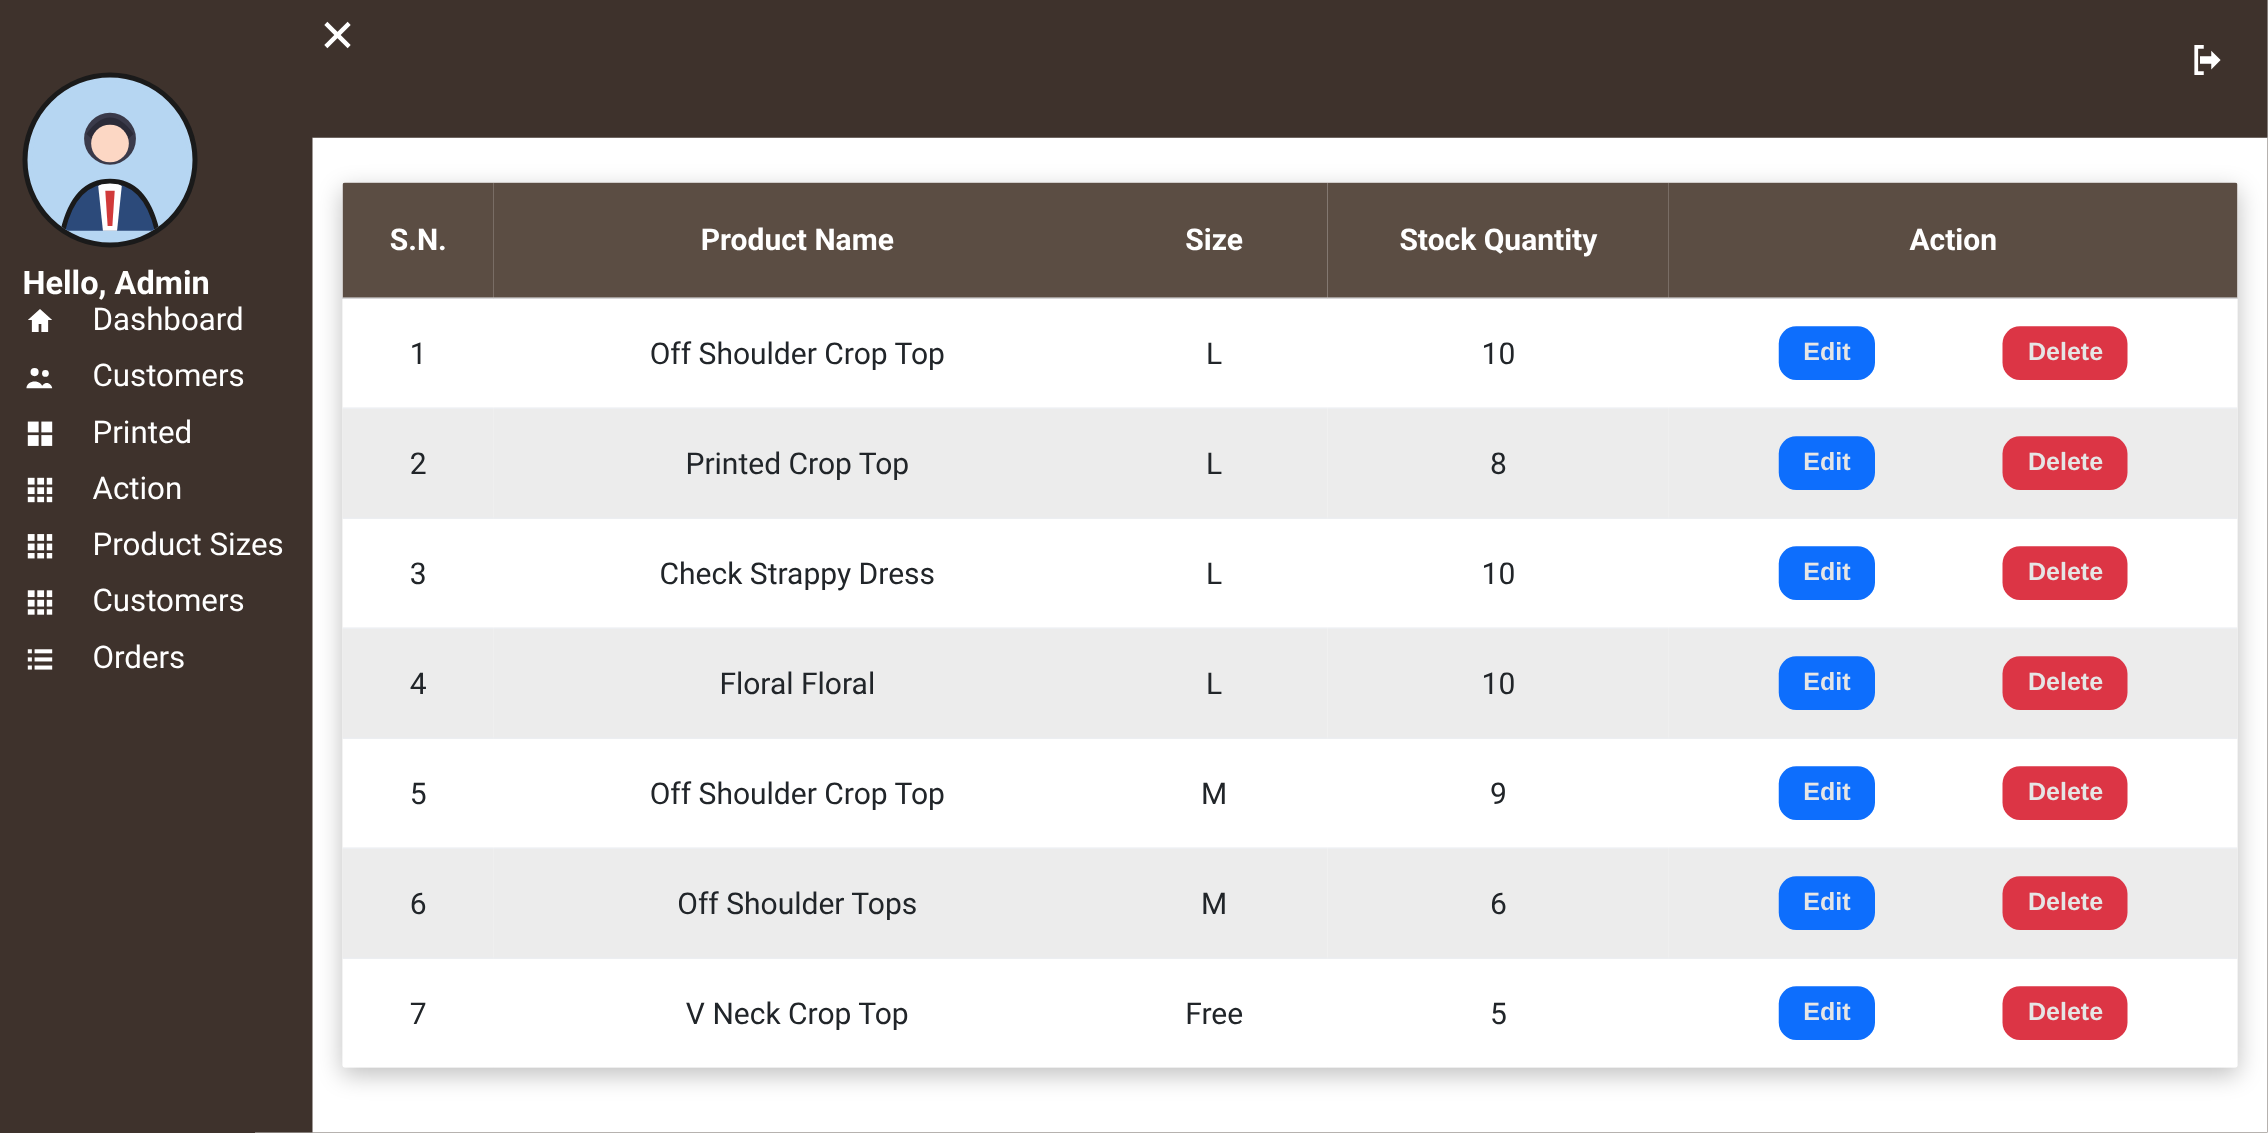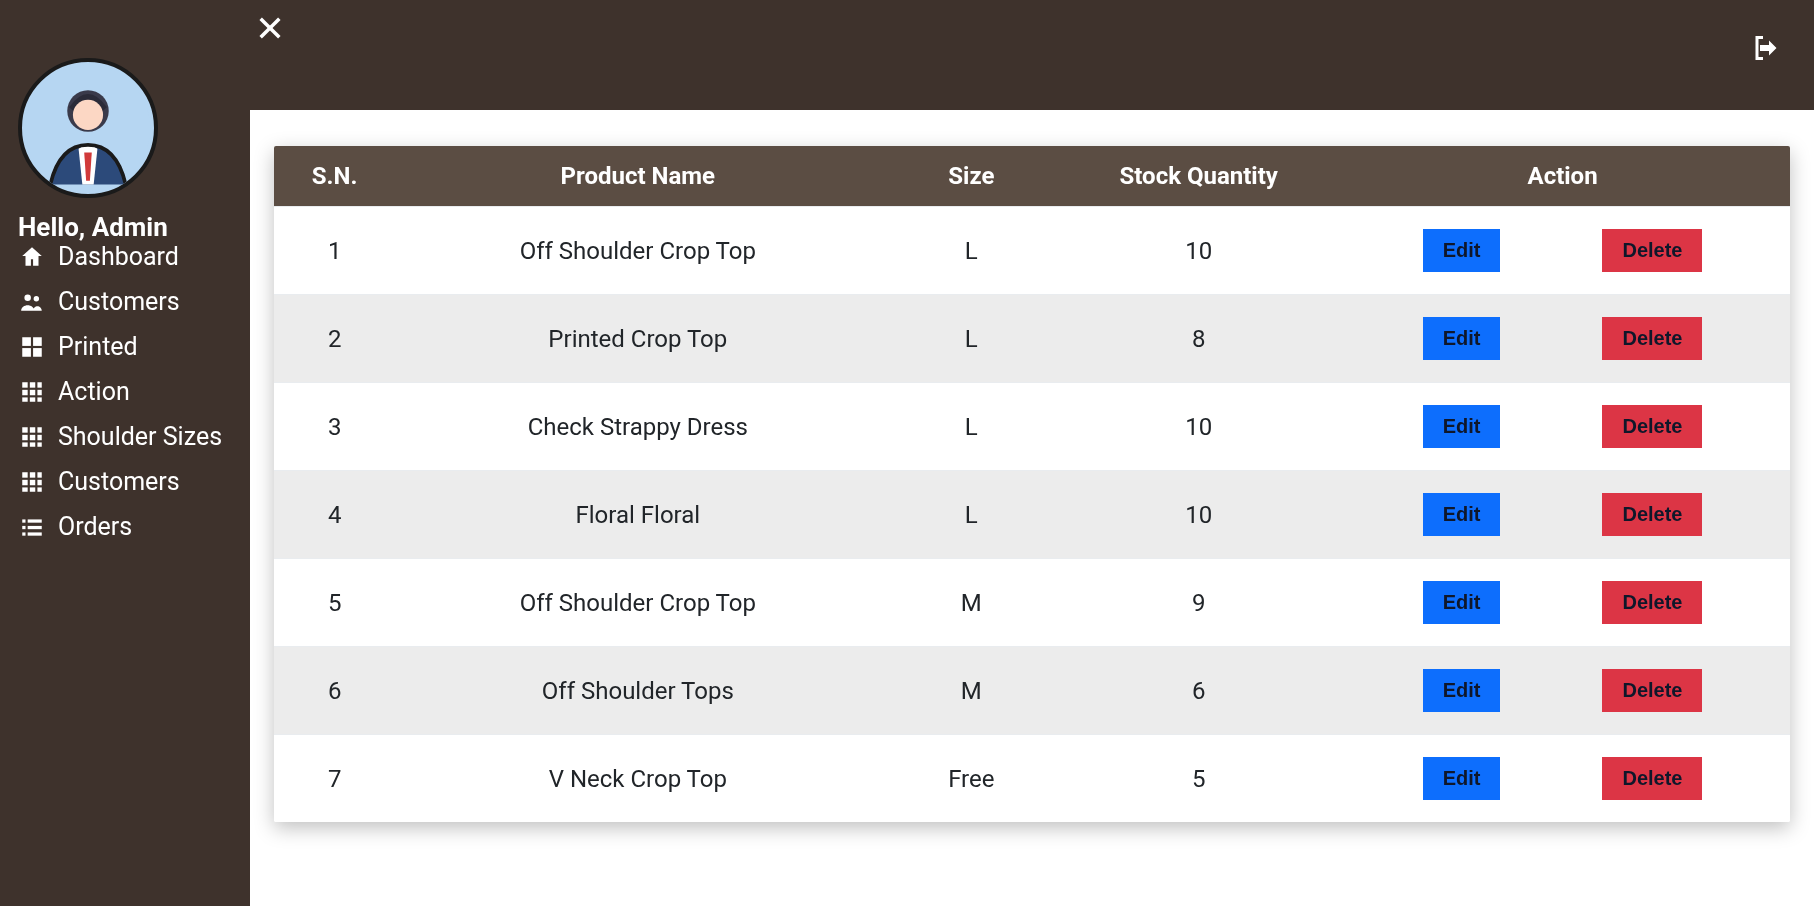--- a/index.html
+++ b/index.html
@@ -54,21 +54,21 @@
   }
   .nav { list-style: none; }
   .nav li { margin-bottom: 16px; }
   .nav a {
     color: #fff;
     text-decoration: none;
     font-size: 25px;
     font-weight: 400;
     display: flex;
     align-items: center;
-    gap: 12px;
+    gap: 28px;
   }
   .nav a .icon { width: 28px; display:inline-flex; justify-content:center; }
 
   
   .close-btn {
     position: absolute;
     top: 14px; left: 6px;
     color: #fff;
     cursor: pointer;
   }
@@ -95,38 +95,38 @@
   }
   table {
     width: 100%;
     border-collapse: collapse;
     font-size: 24px;
   }
   thead th {
     background: #5b4d43;
     color: #fff;
     font-weight: 700;
-    padding: 16px 12px;
+    padding: 32px 12px;
     text-align: center;
   }
   tbody td {
     padding: 22px 12px;
     text-align: center;
     color: #212529;
     border-top: 1px solid #e9ecef;
   }
   tbody tr:nth-child(even) { background: #ececec; }
   tbody tr:nth-child(odd) { background: #ffffff; }
 
   
   .btn {
     display: inline-block;
     border: none;
-    border-radius: 0;
-    color: #0f172a;
+    border-radius: 14px;
+    color: #e5e5e5;
     font-weight: 700;
     font-size: 20px;
     padding: 10px 20px;
     cursor: pointer;
   }
   .btn-edit { background: #0d6efd; }
   .btn-delete { background: #dc3545; }
   .action-cell .btn { margin: 0 6px; }
   .action-cell { white-space: nowrap; }
   .actions-inner { display:flex; justify-content:center; gap: 90px; }
@@ -218,21 +218,21 @@
                 <rect x="10" y="3" width="5" height="5"></rect>
                 <rect x="17" y="3" width="4" height="5"></rect>
                 <rect x="3" y="10" width="5" height="5"></rect>
                 <rect x="10" y="10" width="5" height="5"></rect>
                 <rect x="17" y="10" width="4" height="5"></rect>
                 <rect x="3" y="17" width="5" height="4"></rect>
                 <rect x="10" y="17" width="5" height="4"></rect>
                 <rect x="17" y="17" width="4" height="4"></rect>
               </svg>
           </span>
-          <span>Shoulder Sizes</span>
+          <span>Product Sizes</span>
         </a>
       </li>
       <li>
         <a href="#">
           <span class="icon">
             <svg class="icon-svg" viewBox="0 0 24 24">
                 <rect x="3" y="3" width="5" height="5"></rect>
                 <rect x="10" y="3" width="5" height="5"></rect>
                 <rect x="17" y="3" width="4" height="5"></rect>
                 <rect x="3" y="10" width="5" height="5"></rect>

